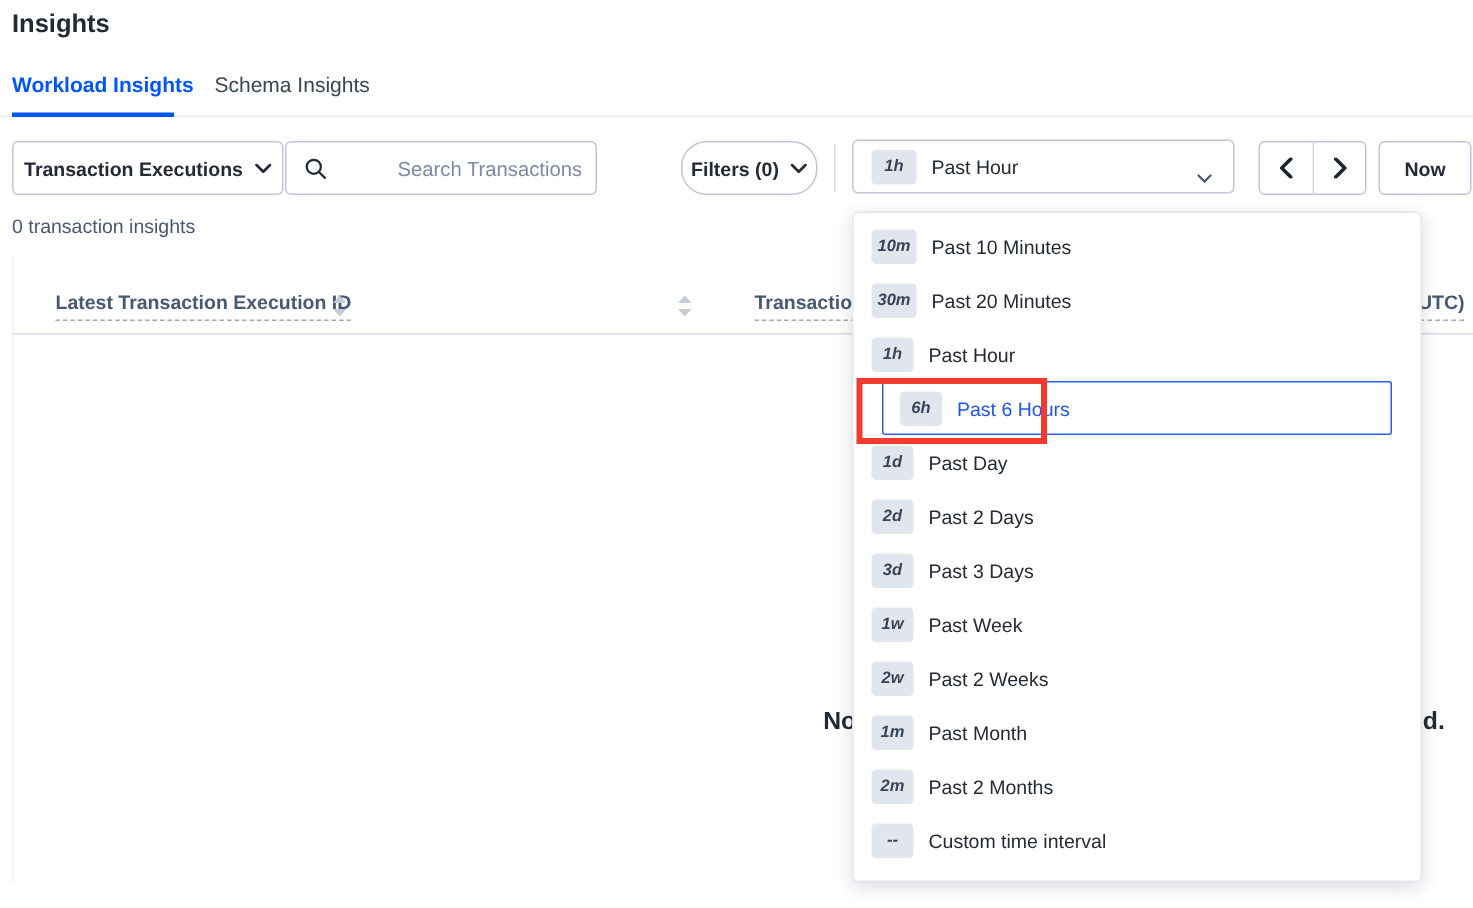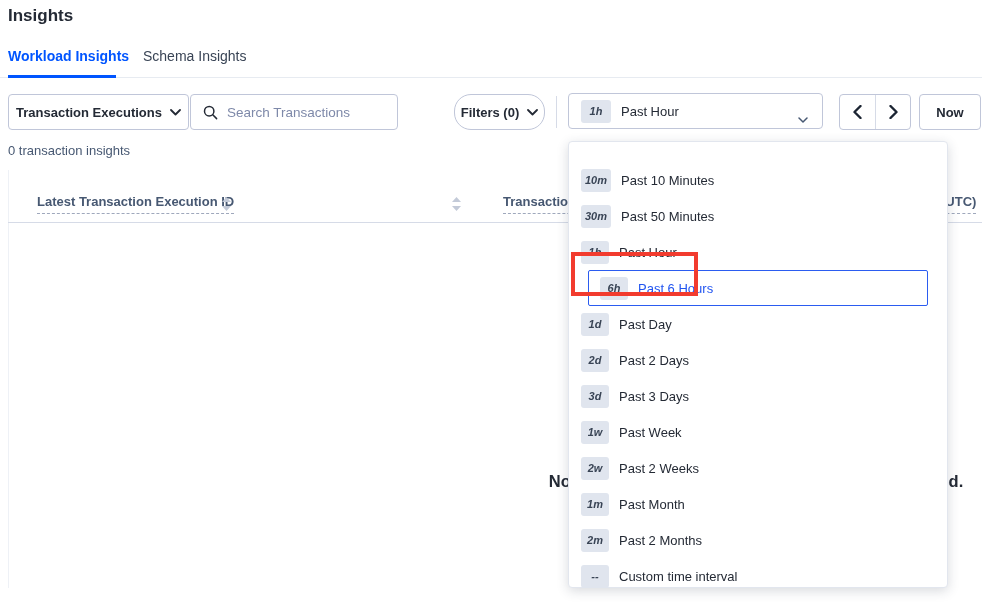--- a/index.html
+++ b/index.html
@@ -17,21 +17,21 @@
   .tabs-divider { position:absolute; left:0; top:77px; width:982px; height:1px; background:#e7ebf1; }
   .tab-underline { position:absolute; left:8px; top:75px; width:108px; height:3px; background:#0055ff; }
 
   
   .btn { position:absolute; top:94px; height:36px; border:1px solid #c0c6d9; border-radius:4px;
          background:#fff; display:flex; align-items:center; justify-content:center;
          font-size:13px; font-weight:700; color:#242a35; cursor:pointer; }
   .btn .chev { margin-left:8px; display:inline-flex; }
   .search-box { position:absolute; left:190px; top:94px; width:208px; height:36px;
                 border:1px solid #c0c6d9; border-radius:4px; background:#fff;
-                display:flex; align-items:center; }
+                display:flex; align-items:center;gap:38px; }
   .search-box svg { margin-left:12px; flex:none; }
   .search-box input { border:none; outline:none; flex:1; margin-left:9px; font-size:13.5px;
                       font-family:"Liberation Sans", sans-serif; color:#242a35; background:transparent; }
   .search-box input::placeholder { color:#7e89a9; }
   .toolbar-sep { position:absolute; left:556px; top:96px; width:1px; height:32px; background:#d6dbe7; }
 
   .timepicker { position:absolute; left:568px; top:93px; width:255px; height:36px;
                 border:1px solid #c0c6d9; border-radius:4px; background:#fff;
                 display:flex; align-items:center; cursor:pointer; }
   .timepicker .tp-chev { position:absolute; right:14px; top:15px; }
@@ -52,21 +52,21 @@
   .th { position:absolute; top:194px; font-size:13px; font-weight:700; color:#475872; white-space:nowrap; }
   .th .th-text { display:inline-block; padding-bottom:4px; border-bottom:1px dashed #9fa8bc; }
   .sort-icon { position:absolute; top:197px; width:9px; height:14px; cursor:pointer; }
   .thead-border { position:absolute; left:8px; top:222px; width:974px; height:1px; background:#d6dbe7; }
   .empty-msg { position:absolute; left:756px; top:472px; transform:translateX(-50%);
                font-size:16.5px; font-weight:700; color:#242a35; white-space:nowrap; z-index:1; }
 
   
   .dropdown { position:absolute; left:568px; top:141px; width:380px; height:447px; z-index:10;
               background:#fff; border:1px solid #e2e6ee; border-radius:4px;
-              box-shadow:0 3px 12px rgba(40,50,70,.18); padding-top:20px; }
+              box-shadow:0 3px 12px rgba(40,50,70,.18); padding-top:4px; }
   .dd-row { position:relative; height:36px; display:flex; align-items:center;
             padding-left:12px; cursor:pointer; }
   .dd-row .badge { min-width:28px; }
   .dd-label { margin-left:10px; font-size:13px; color:#242a35; }
   .dd-row.hovered { border:1px solid #2b5cf0; border-radius:2px; margin:0 19px; padding-left:11px; }
   .dd-row.hovered .dd-label { color:#2255f0; }
 
   
   .annotation-box { position:absolute; left:571px; top:252px; width:127px; height:44px;
                     border:4px solid #f23b2e; z-index:30; pointer-events:none; }
@@ -162,21 +162,21 @@
 
   <div class="empty-msg">No insight events since this page was last refreshed.</div>
 
   <div class="dropdown">
     <div class="dd-row">
       <span class="badge">10m</span>
       <span class="dd-label">Past 10 Minutes</span>
     </div>
     <div class="dd-row">
       <span class="badge">30m</span>
-      <span class="dd-label">Past 50 Minutes</span>
+      <span class="dd-label">Past 20 Minutes</span>
     </div>
     <div class="dd-row">
       <span class="badge">1h</span>
       <span class="dd-label">Past Hour</span>
     </div>
     <div class="dd-row hovered">
       <span class="badge">6h</span>
       <span class="dd-label">Past 6 Hours</span>
     </div>
     <div class="dd-row">

